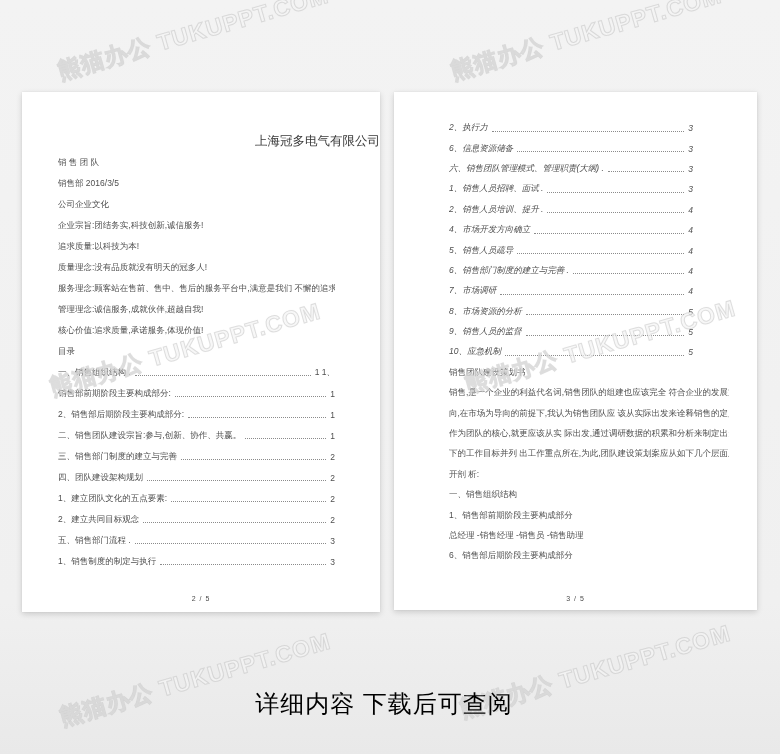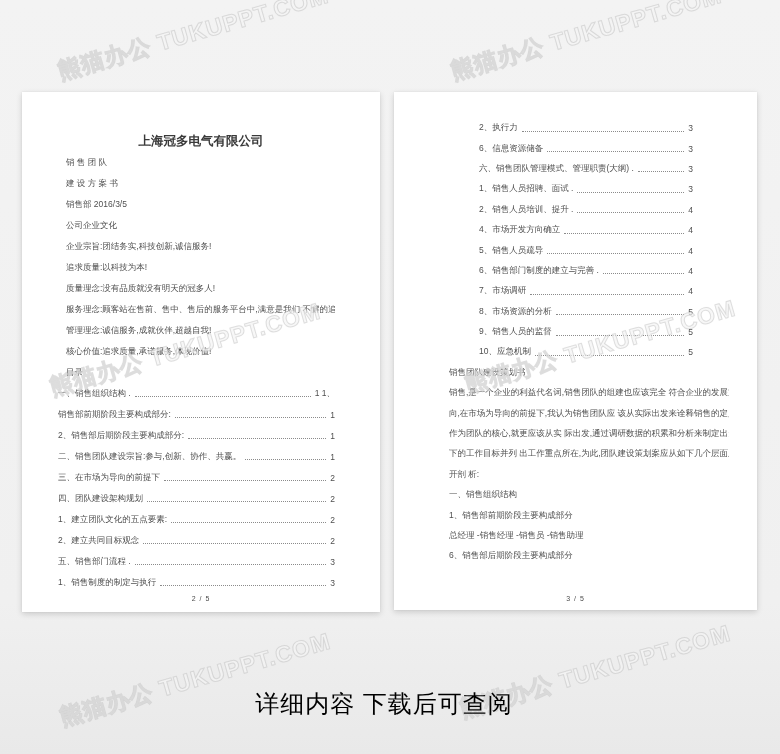--- a/index.html
+++ b/index.html
@@ -18,31 +18,31 @@
     background: #ffffff;
     box-shadow: 0 2px 6px rgba(0,0,0,0.16), 0 0 1px rgba(0,0,0,0.10);
     z-index: 1;
   }
   .page1 { left: 22px;  top: 92px; width: 358px; height: 520px; }
   .page2 { left: 394px; top: 92px; width: 363px; height: 518px; }
 
   .doc-title {
     position: absolute;
     top: 41px; left: 0; right: 0;
-    text-align: center;
+    text-align: right;
     font-size: 12.5px;
-    font-weight: bold;
+    font-weight: normal;
     color: #3a3a3a;
     line-height: 17px;
   }
 
   .doc-body { color: #4f4f4f; font-size: 8.5px; }
-  .page1 .doc-body.intro { padding: 60px 45px 0 36px; margin-left: 8px; }
+  .page1 .doc-body.intro { padding: 60px 45px 0 36px; }
   .page1 .doc-body.toc-block { padding: 0 45px 0 36px; }
-  .page2 .doc-body.toc-block { padding: 26px 64px 0 85px; }
+  .page2 .doc-body.toc-block { padding: 26px 64px 0 55px; font-style: italic; }
   .page2 .doc-body.text-block { padding: 0 28px 0 55px; }
 
   .line { height: 21px; display: flex; align-items: center; overflow: hidden; white-space: nowrap; }
   .page2 .line { height: 20.4px; }
 
   .toc-line .toc-label { flex: 0 0 auto; }
   .leader {
     flex: 1 1 auto;
     height: 7px;
     border-bottom: 1px dotted #8b8b8b;
@@ -98,21 +98,20 @@
 
 <div class="stage">
 
   <div class="page page1">
     <div class="doc-title">上海冠多电气有限公司</div>
 
     <div class="doc-body intro">
 
         <div class="line">销 售 团 队</div>
 
-        <div class="line">建 设 方 案 书</div>
 
         <div class="line">销售部 2016/3/5</div>
 
         <div class="line">公司企业文化</div>
 
         <div class="line">企业宗旨:团结务实,科技创新,诚信服务!</div>
 
         <div class="line">追求质量:以科技为本!</div>
 
         <div class="line">质量理念:没有品质就没有明天的冠多人!</div>
@@ -146,21 +145,21 @@
           <span class="toc-num">1</span>
         </div>
 
         <div class="line toc-line">
           <span class="toc-label">二、销售团队建设宗旨:参与,创新、协作、共赢。</span>
           <span class="leader"></span>
           <span class="toc-num">1</span>
         </div>
 
         <div class="line toc-line">
-          <span class="toc-label">三、在市场为导向的前提下</span>
+          <span class="toc-label">三、销售部门制度的建立与完善</span>
           <span class="leader"></span>
           <span class="toc-num">2</span>
         </div>
 
         <div class="line toc-line">
           <span class="toc-label">四、团队建设架构规划</span>
           <span class="leader"></span>
           <span class="toc-num">2</span>
         </div>
 

